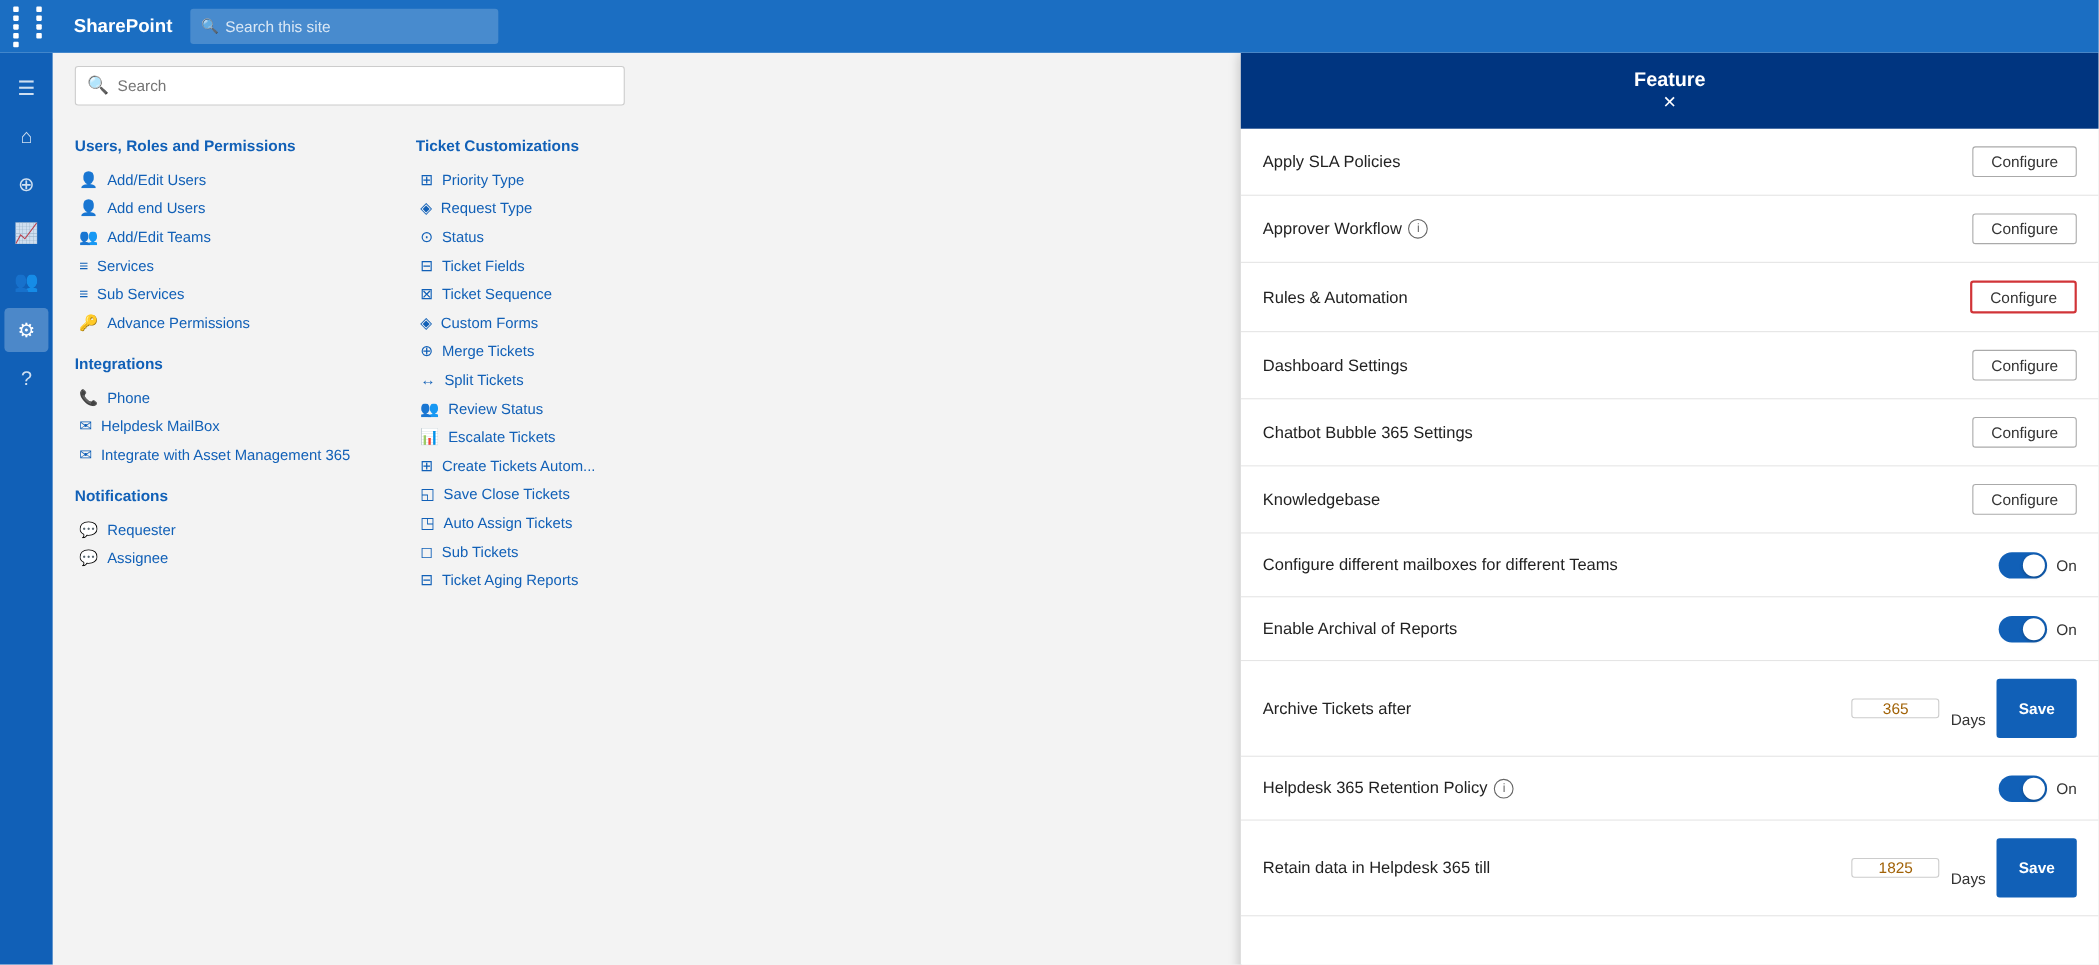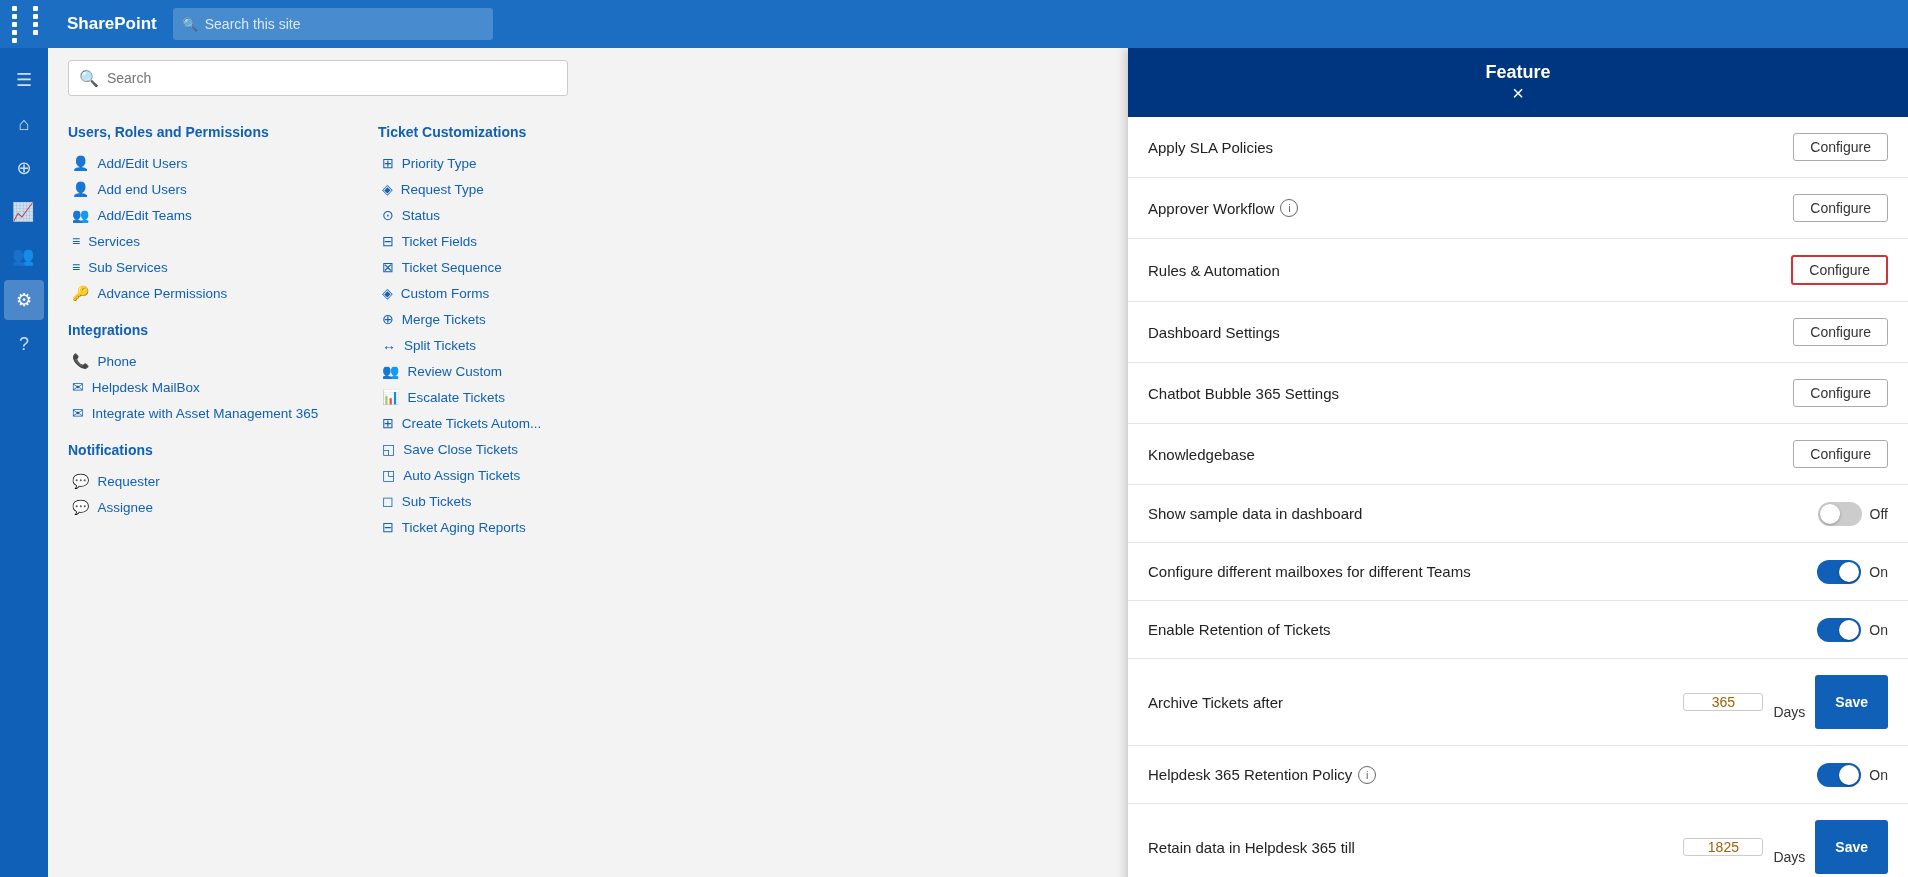--- a/index.html
+++ b/index.html
@@ -22,21 +22,21 @@
     .search-wrapper { position: relative; }
     .search-wrapper .search-icon-top {
       position: absolute;
       left: 10px;
       top: 50%;
       transform: translateY(-50%);
       color: rgba(255,255,255,0.8);
       font-size: 13px;
       pointer-events: none;
     }
-    .search-wrapper input { background: rgba(255,255,255,0.2); border: none; height: 32px; width: 320px; border-radius: 3px; color: white; padding: 0 12px 0 32px; font-size: 14px; outline: none; }
+    .search-wrapper input { background: rgba(255,255,255,0.2); border: none; height: 32px; width: 280px; border-radius: 3px; color: white; padding: 0 12px 0 32px; font-size: 14px; outline: none; }
     .search-wrapper input::placeholder { color: rgba(255,255,255,0.8); }
 
     
     .main-layout { display: flex; flex: 1; overflow: hidden; }
 
     
     .icon-sidebar {
       width: 48px;
       background: #1160b7;
       display: flex;
@@ -371,21 +371,21 @@
         <div class="menu-item">
           <span class="mi-icon">⊕</span>
           <span>Merge Tickets</span>
         </div>
         <div class="menu-item">
           <span class="mi-icon">↔</span>
           <span>Split Tickets</span>
         </div>
         <div class="menu-item">
           <span class="mi-icon">👥</span>
-          <span>Review Custom</span>
+          <span>Review Status</span>
         </div>
         <div class="menu-item">
           <span class="mi-icon">📊</span>
           <span>Escalate Tickets</span>
         </div>
         <div class="menu-item">
           <span class="mi-icon">⊞</span>
           <span style="overflow:hidden;text-overflow:ellipsis;white-space:nowrap;max-width:160px;">Create Tickets Autom...</span>
         </div>
         <div class="menu-item">
@@ -442,42 +442,33 @@
       <div class="feature-row">
         <span class="feature-row-label">Chatbot Bubble 365 Settings</span>
         <button class="configure-btn">Configure</button>
       </div>
 
       <div class="feature-row">
         <span class="feature-row-label">Knowledgebase</span>
         <button class="configure-btn">Configure</button>
       </div>
 
-      <div class="feature-row">
-        <span class="feature-row-label">Show sample data in dashboard</span>
-        <div class="toggle-wrapper">
-          <div class="toggle off">
-            <div class="toggle-knob"></div>
-          </div>
-          <span class="toggle-label">Off</span>
-        </div>
-      </div>
 
       <div class="feature-row">
         <span class="feature-row-label">Configure different mailboxes for different Teams</span>
         <div class="toggle-wrapper">
           <div class="toggle on">
             <div class="toggle-knob"></div>
           </div>
           <span class="toggle-label">On</span>
         </div>
       </div>
 
       <div class="feature-row">
-        <span class="feature-row-label">Enable Retention of Tickets</span>
+        <span class="feature-row-label">Enable Archival of Reports</span>
         <div class="toggle-wrapper">
           <div class="toggle on">
             <div class="toggle-knob"></div>
           </div>
           <span class="toggle-label">On</span>
         </div>
       </div>
 
       <div class="feature-row">
         <span class="feature-row-label">Archive Tickets after</span>

